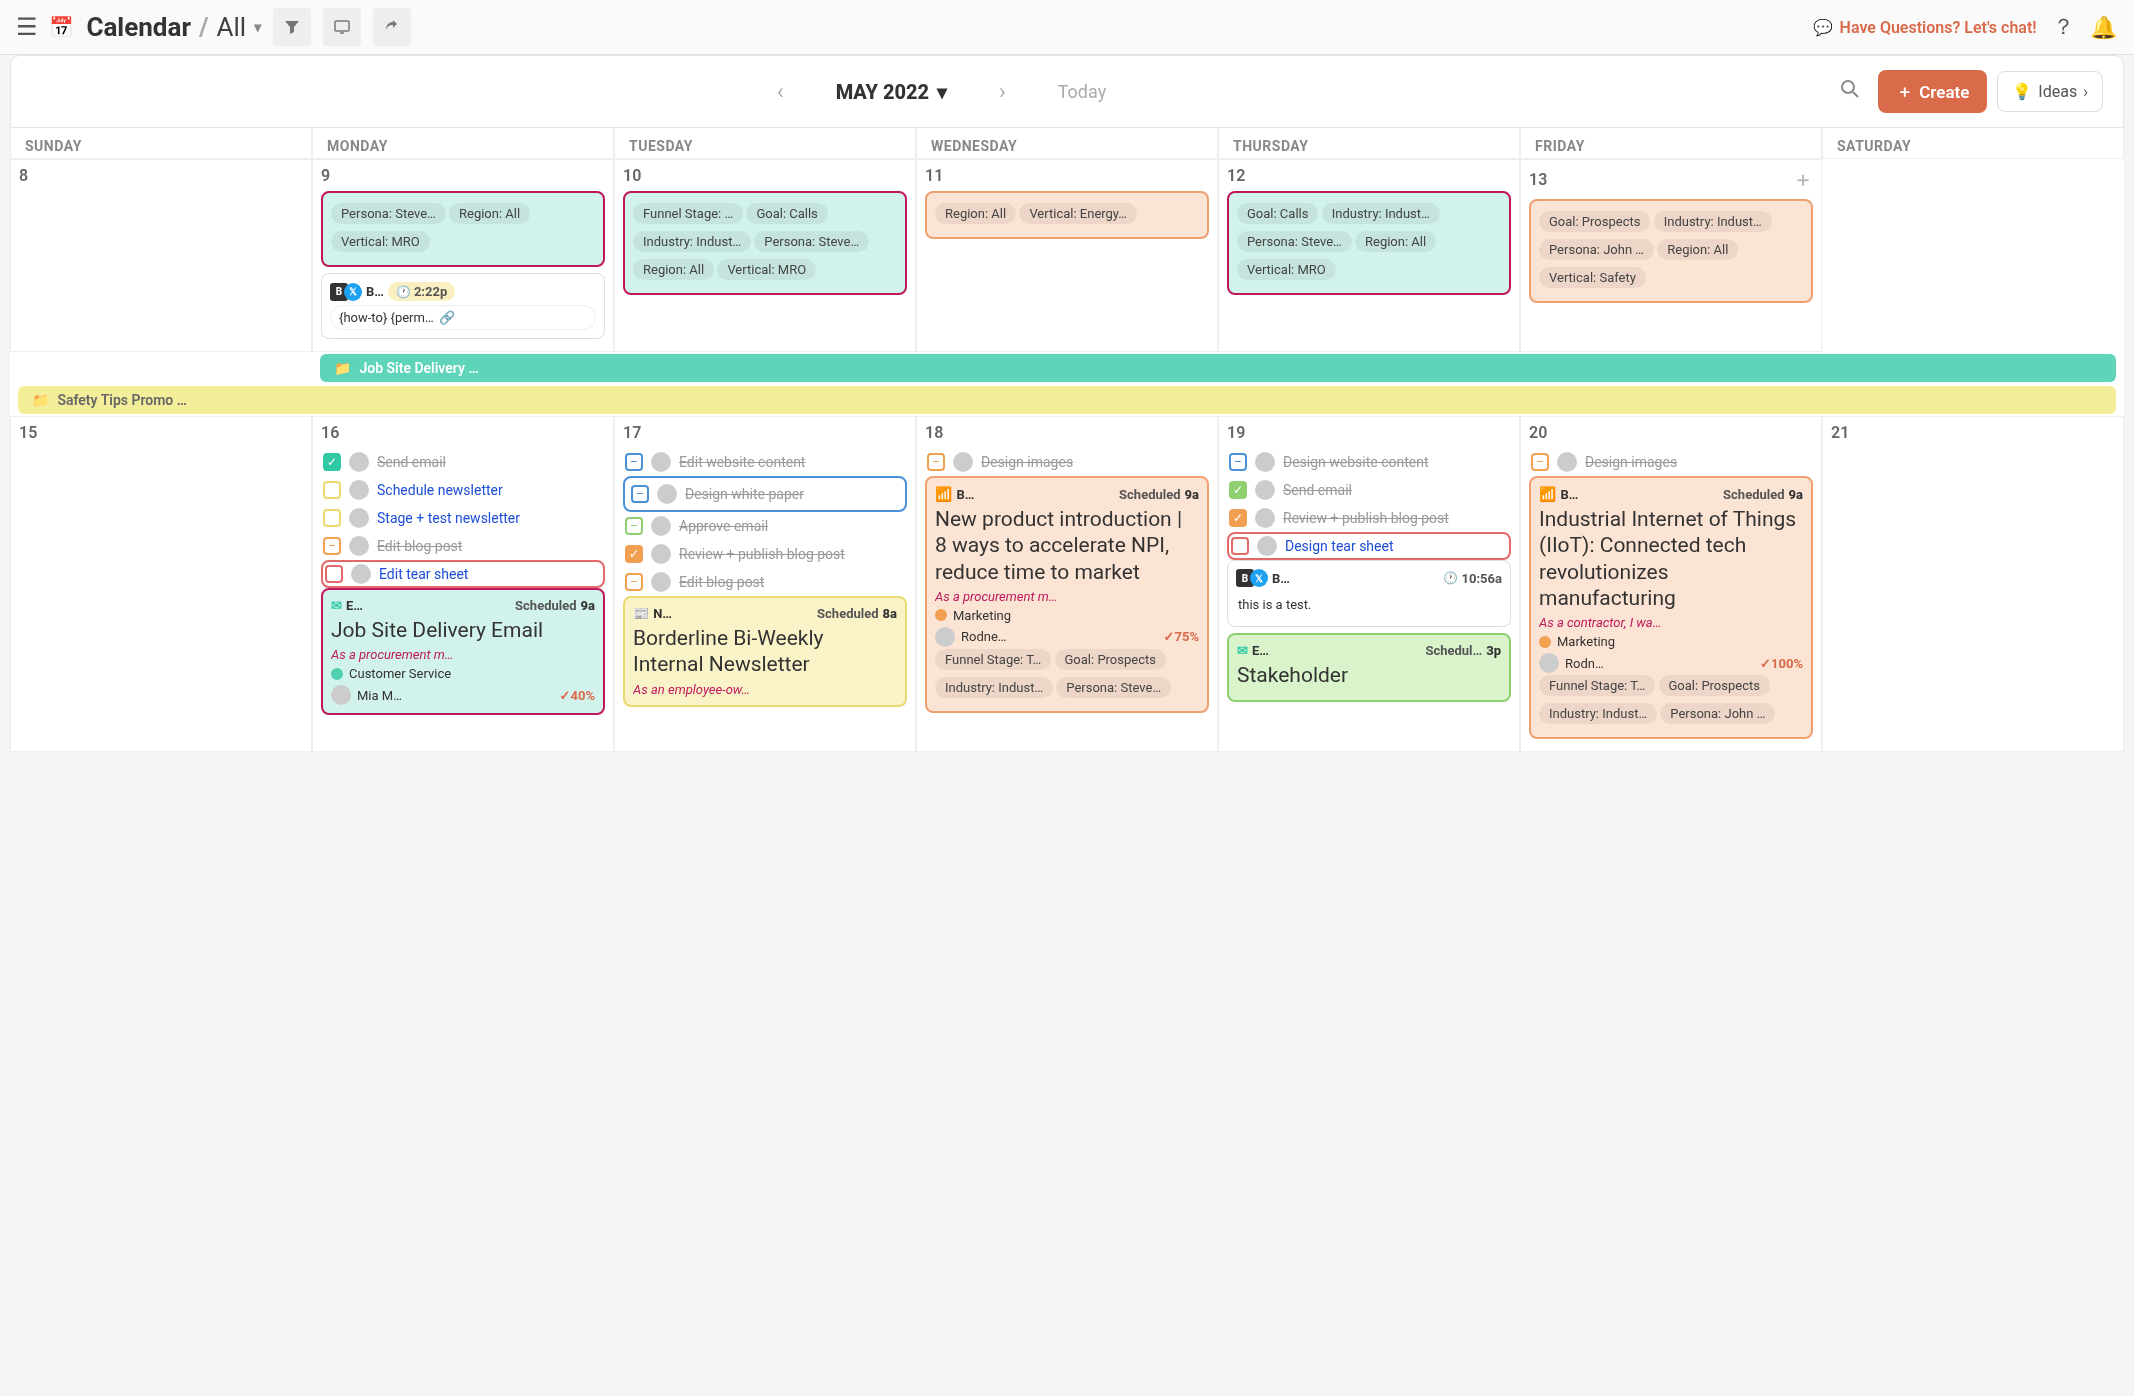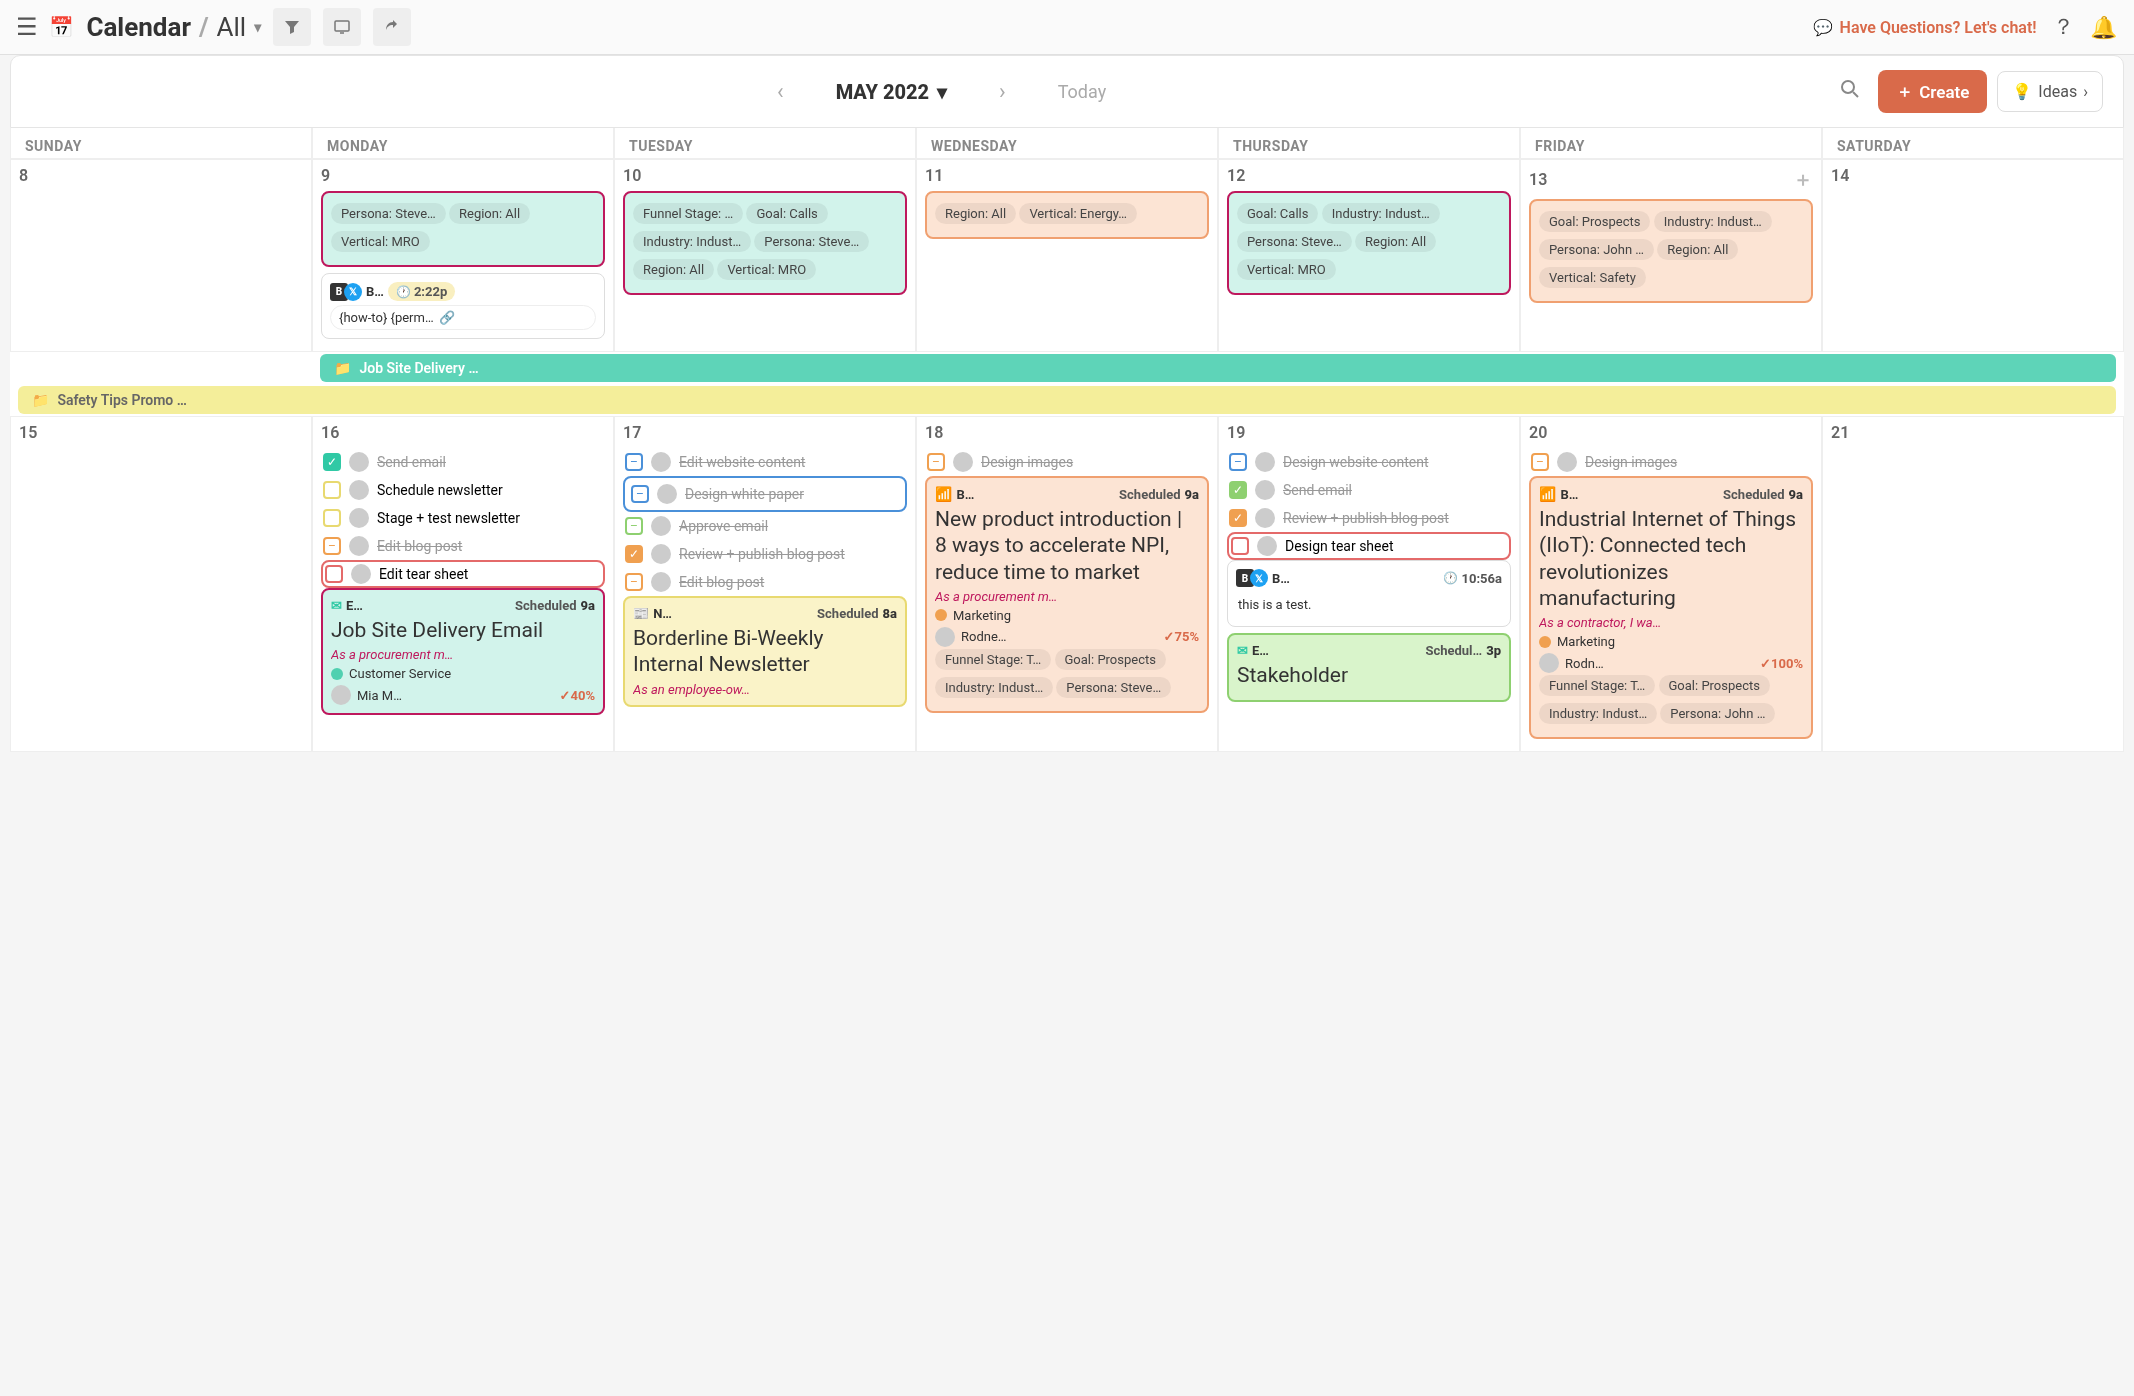--- a/index.html
+++ b/index.html
@@ -58,21 +58,21 @@
 .task-row.highlighted-blue { border: 2px solid #4a90d9; border-radius: 8px; padding: 6px; }
 .checkbox { width: 18px; height: 18px; border: 2px solid #ccc; border-radius: 4px; display: flex; align-items: center; justify-content: center; flex-shrink: 0; font-size: 12px; color: #fff;}
 .checkbox.checked-teal { background: #30c9a5; border-color: #30c9a5; }
 .checkbox.checked-orange { background: #f0a050; border-color: #f0a050; }
 .checkbox.checked-green { background: #8ed070; border-color: #8ed070; }
 .checkbox.dash-orange { border-color: #f0a050; color:#f0a050; }
 .checkbox.dash-blue { border-color: #4a90d9; color:#4a90d9; }
 .checkbox.dash-green { border-color: #8ed070; color:#8ed070; }
 .checkbox.empty-yellow { border-color: #e8d970; }
 .checkbox.empty-red { border-color: #e46a6a; }
-.task-text { flex: 1; color: #000000; line-height:1.2;}
+.task-text { flex: 1; color: #1d4ed8; line-height:1.2;}
 .task-text.strike { text-decoration: line-through; color: #999; }
 
 .span-bar { grid-column: 2 / 8; padding: 6px 14px; font-size: 14px; font-weight: 600; display: flex; align-items: center; gap: 8px; border-radius: 6px; margin: 2px 8px; }
 .span-bar.teal { background: #5ed4b8; color: #fff; }
 .span-bar.yellow-full { grid-column: 1 / 8; background: #f4ee9a; color: #666; }
 .folder-icon { font-size: 14px; }
 
 .time-pill { background: #f9efc0; border-radius: 14px; padding: 2px 8px; font-size: 13px; font-weight: 700; color: #555; display:flex; align-items:center; gap:3px;}
 .clock-ico { font-size: 12px; }
 .link-ico { color: #888; }
@@ -241,25 +241,20 @@
       </div>
     <div class="event-card orange">
       <div class="tag-pill">Goal: Prospects</div>
       <div class="tag-pill">Industry: Indust…</div>
       <div class="tag-pill">Persona: John …</div>
       <div class="tag-pill">Region: All</div>
       <div class="tag-pill">Vertical: Safety</div>
     </div>
   </div>
 
-  <div class="day-cell">
-      <div class="day-num">
-        <span>14</span>
-      </div>
-    </div>
 
   <div class="span-bar teal">
     <span class="folder-icon">📁</span>
     <span>Job Site Delivery …</span>
   </div>
   <div class="span-bar yellow-full">
     <span class="folder-icon">📁</span>
     <span>Safety Tips Promo …</span>
   </div>
 

